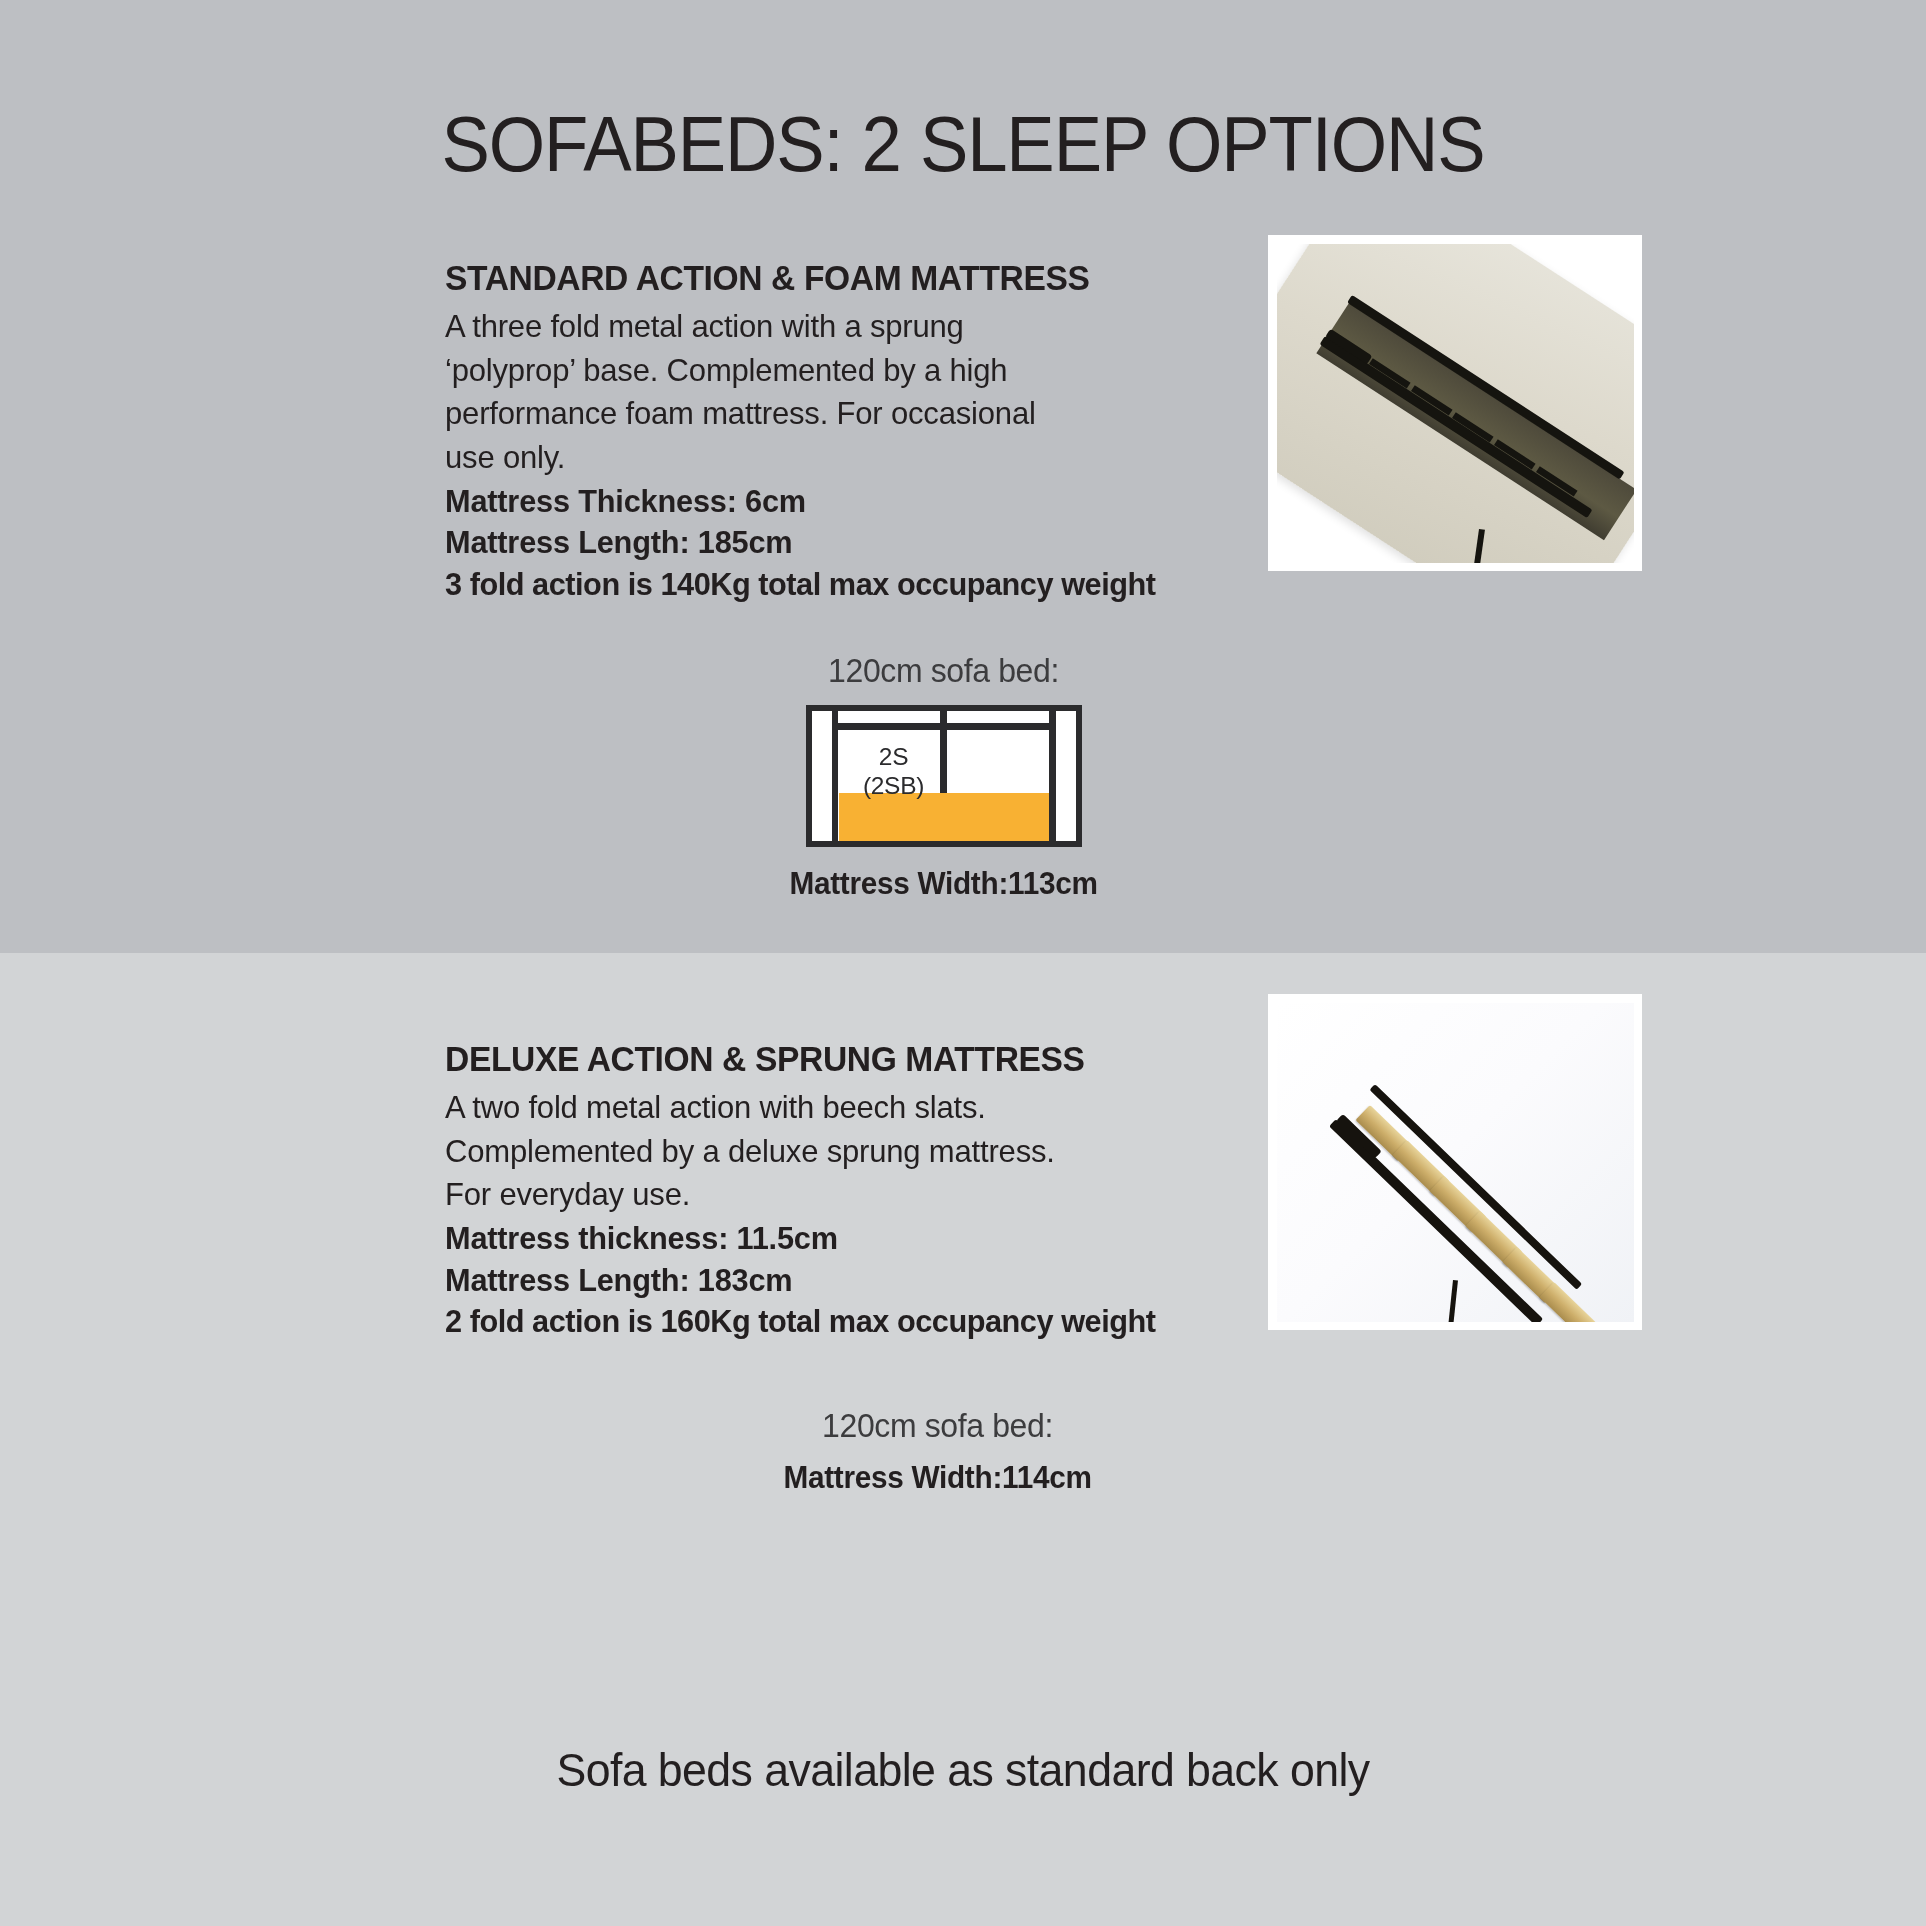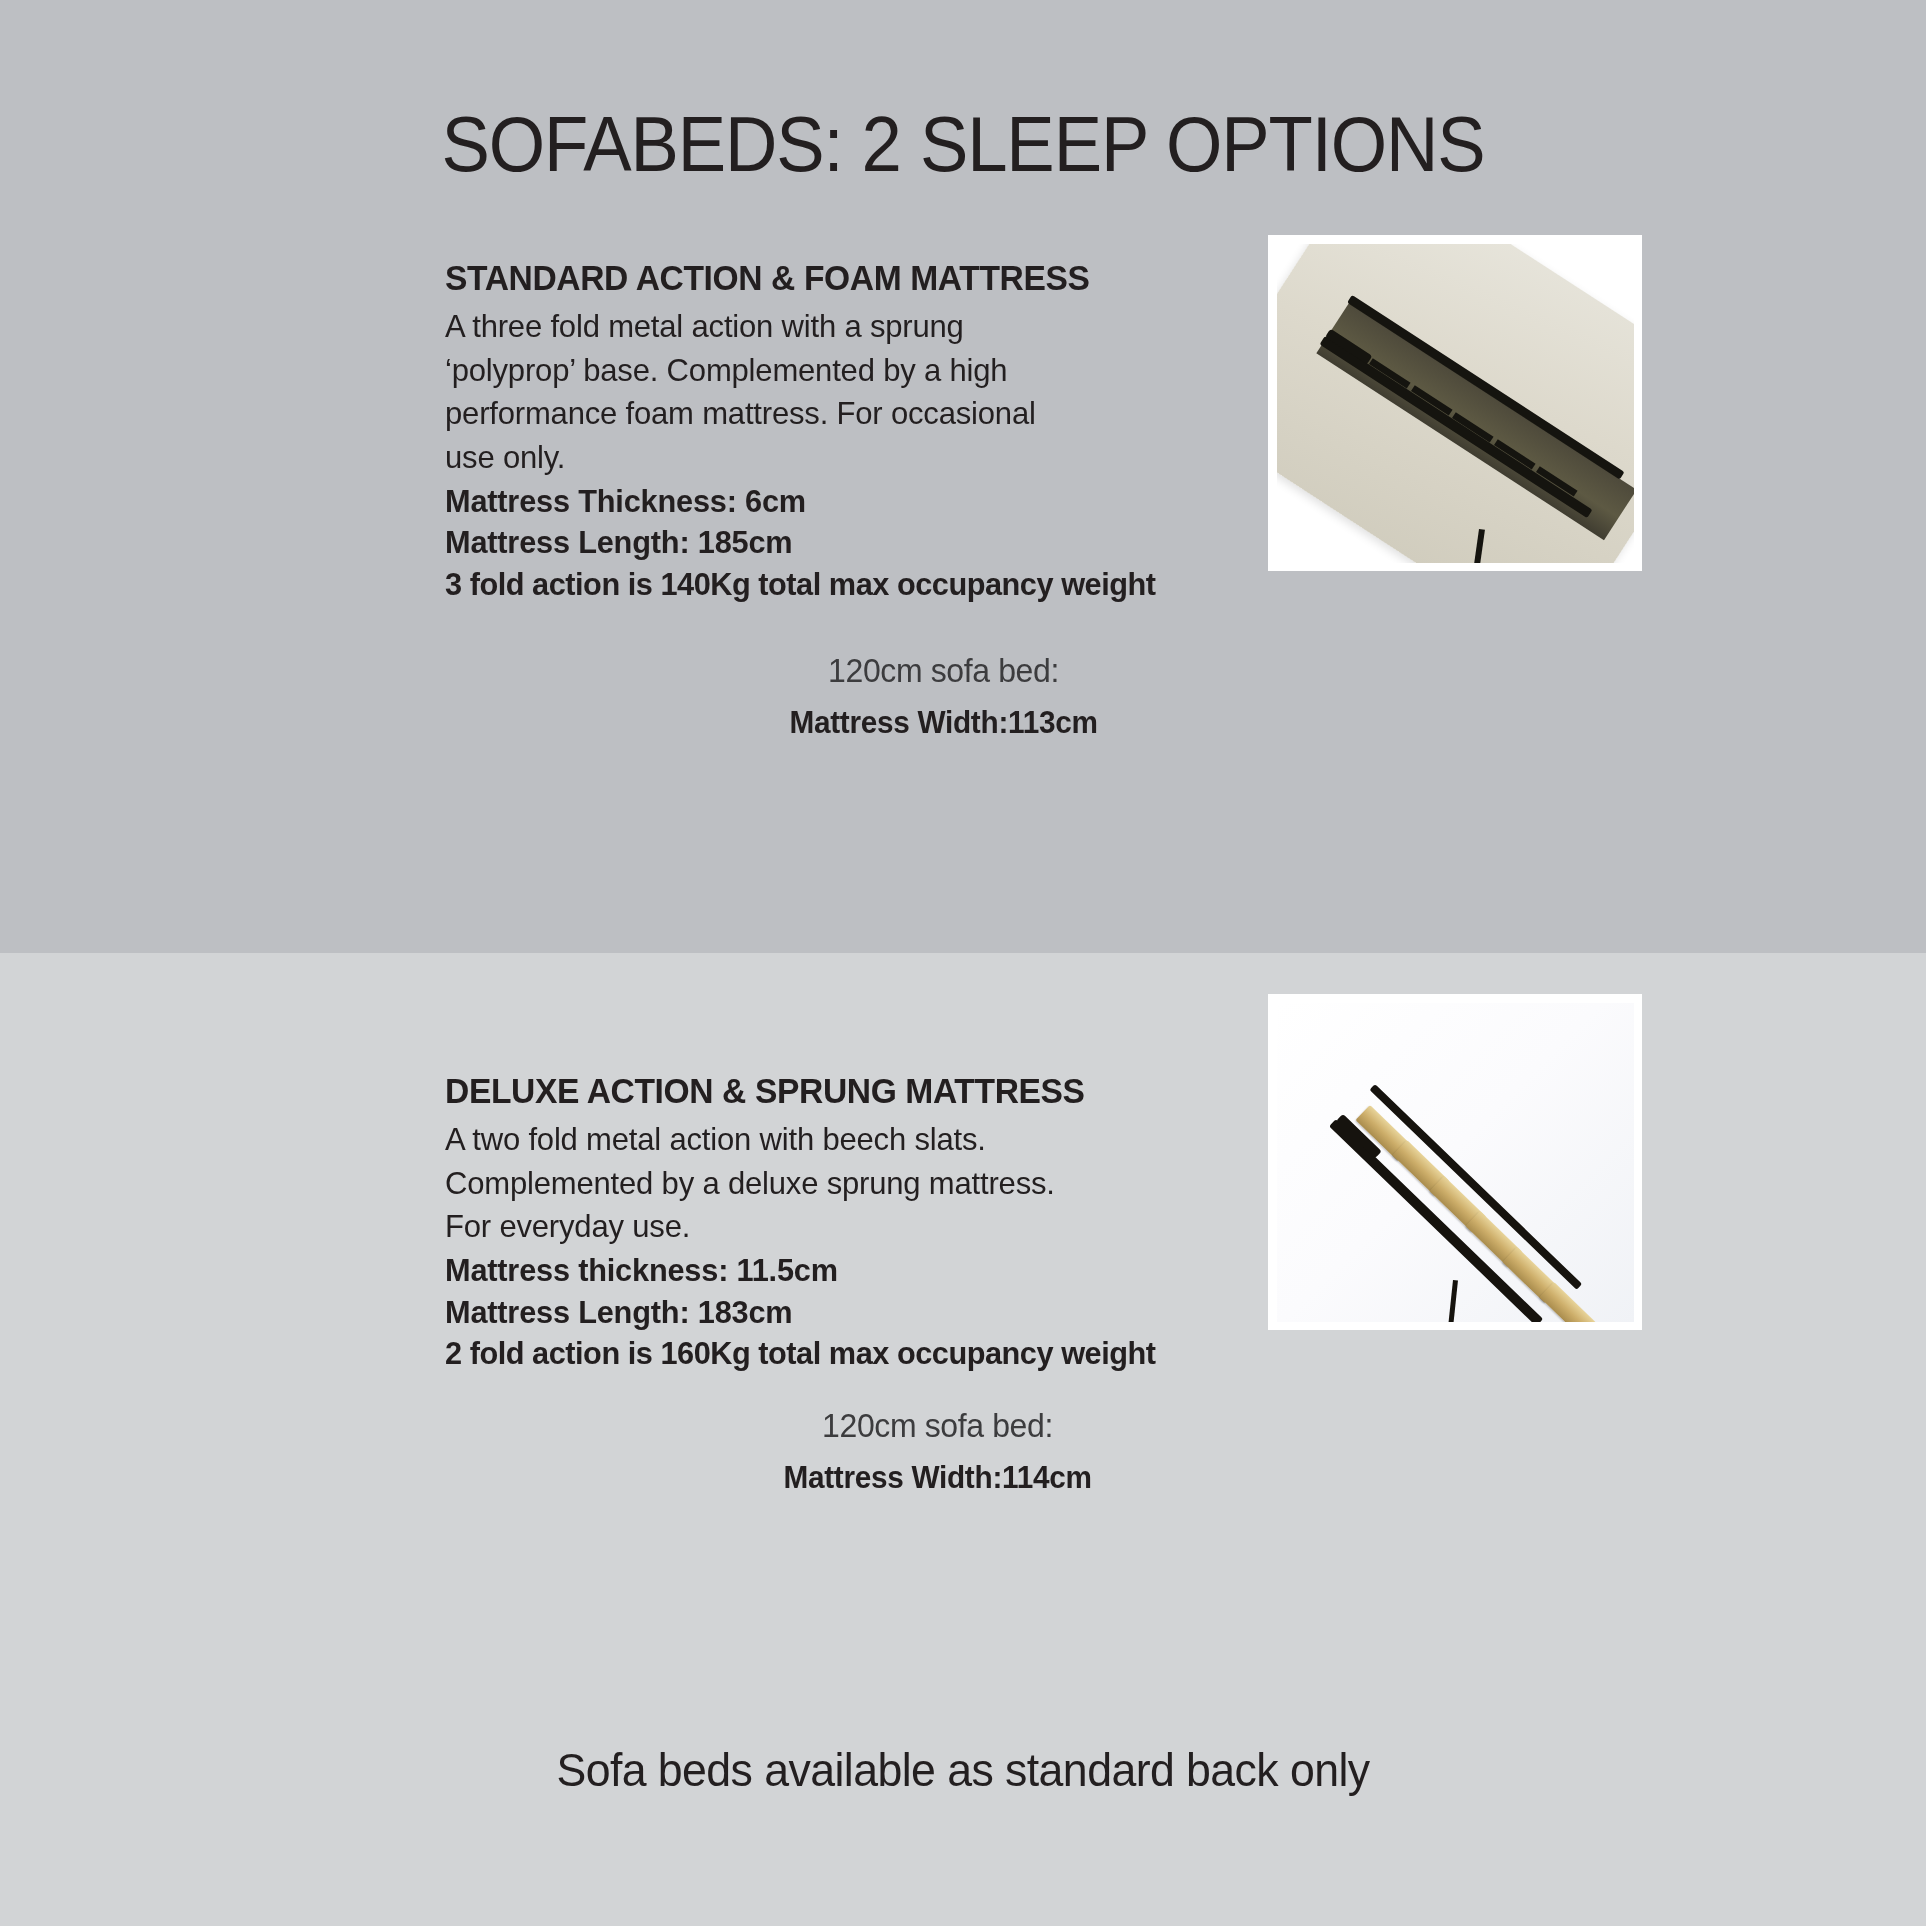--- a/index.html
+++ b/index.html
@@ -53,21 +53,21 @@
     transform-origin: center top;
     white-space: nowrap;
   }
 
   
   .copy-block {
     position: absolute;
     width: 858px;
   }
   .copy-block.sec1 { left: 445px; top: 259px; }
-  .copy-block.sec2 { left: 445px; top: 1072px; }
+  .copy-block.sec2 { left: 445px; top: 1040px; }
 
   .sec-title {
     font-size: 35px;
     font-weight: bold;
     letter-spacing: -0.4px;
     line-height: 1.08;
     margin: 0 0 8.6px 0;
     color: #231f20;
     transform: scaleX(0.96);
     transform-origin: left top;
@@ -364,20 +364,31 @@
       <div class="rung" style="left:175px; top:174px;"></div>
       <div class="rung" style="left:217px; top:201px;"></div>
       <div class="rung" style="left:259px; top:228px;"></div>
       <div class="leg"></div>
     </div>
   </div>
 
   <div class="diagram-wrap d1">
     <div class="diagram-caption">120cm sofa bed:</div>
 
+    <div class="sofa-plan">
+      <div class="arm-l"></div>
+      <div class="arm-r"></div>
+      <div class="backbar"></div>
+      <div class="divider"></div>
+      <div class="seat-label">
+        <span>2S</span>
+        <span>(2SB)</span>
+      </div>
+      <div class="mattress orange"></div>
+    </div>
 
     <div class="width-label">Mattress Width:113cm</div>
   </div>
 
   <div class="copy-block sec2">
     <div class="sec-title">DELUXE ACTION &amp; SPRUNG MATTRESS</div>
 
     <div class="sec-body">
       <span class="ln">A two fold metal action with beech slats.</span>
       <span class="ln">Complemented by a deluxe sprung mattress.</span>

